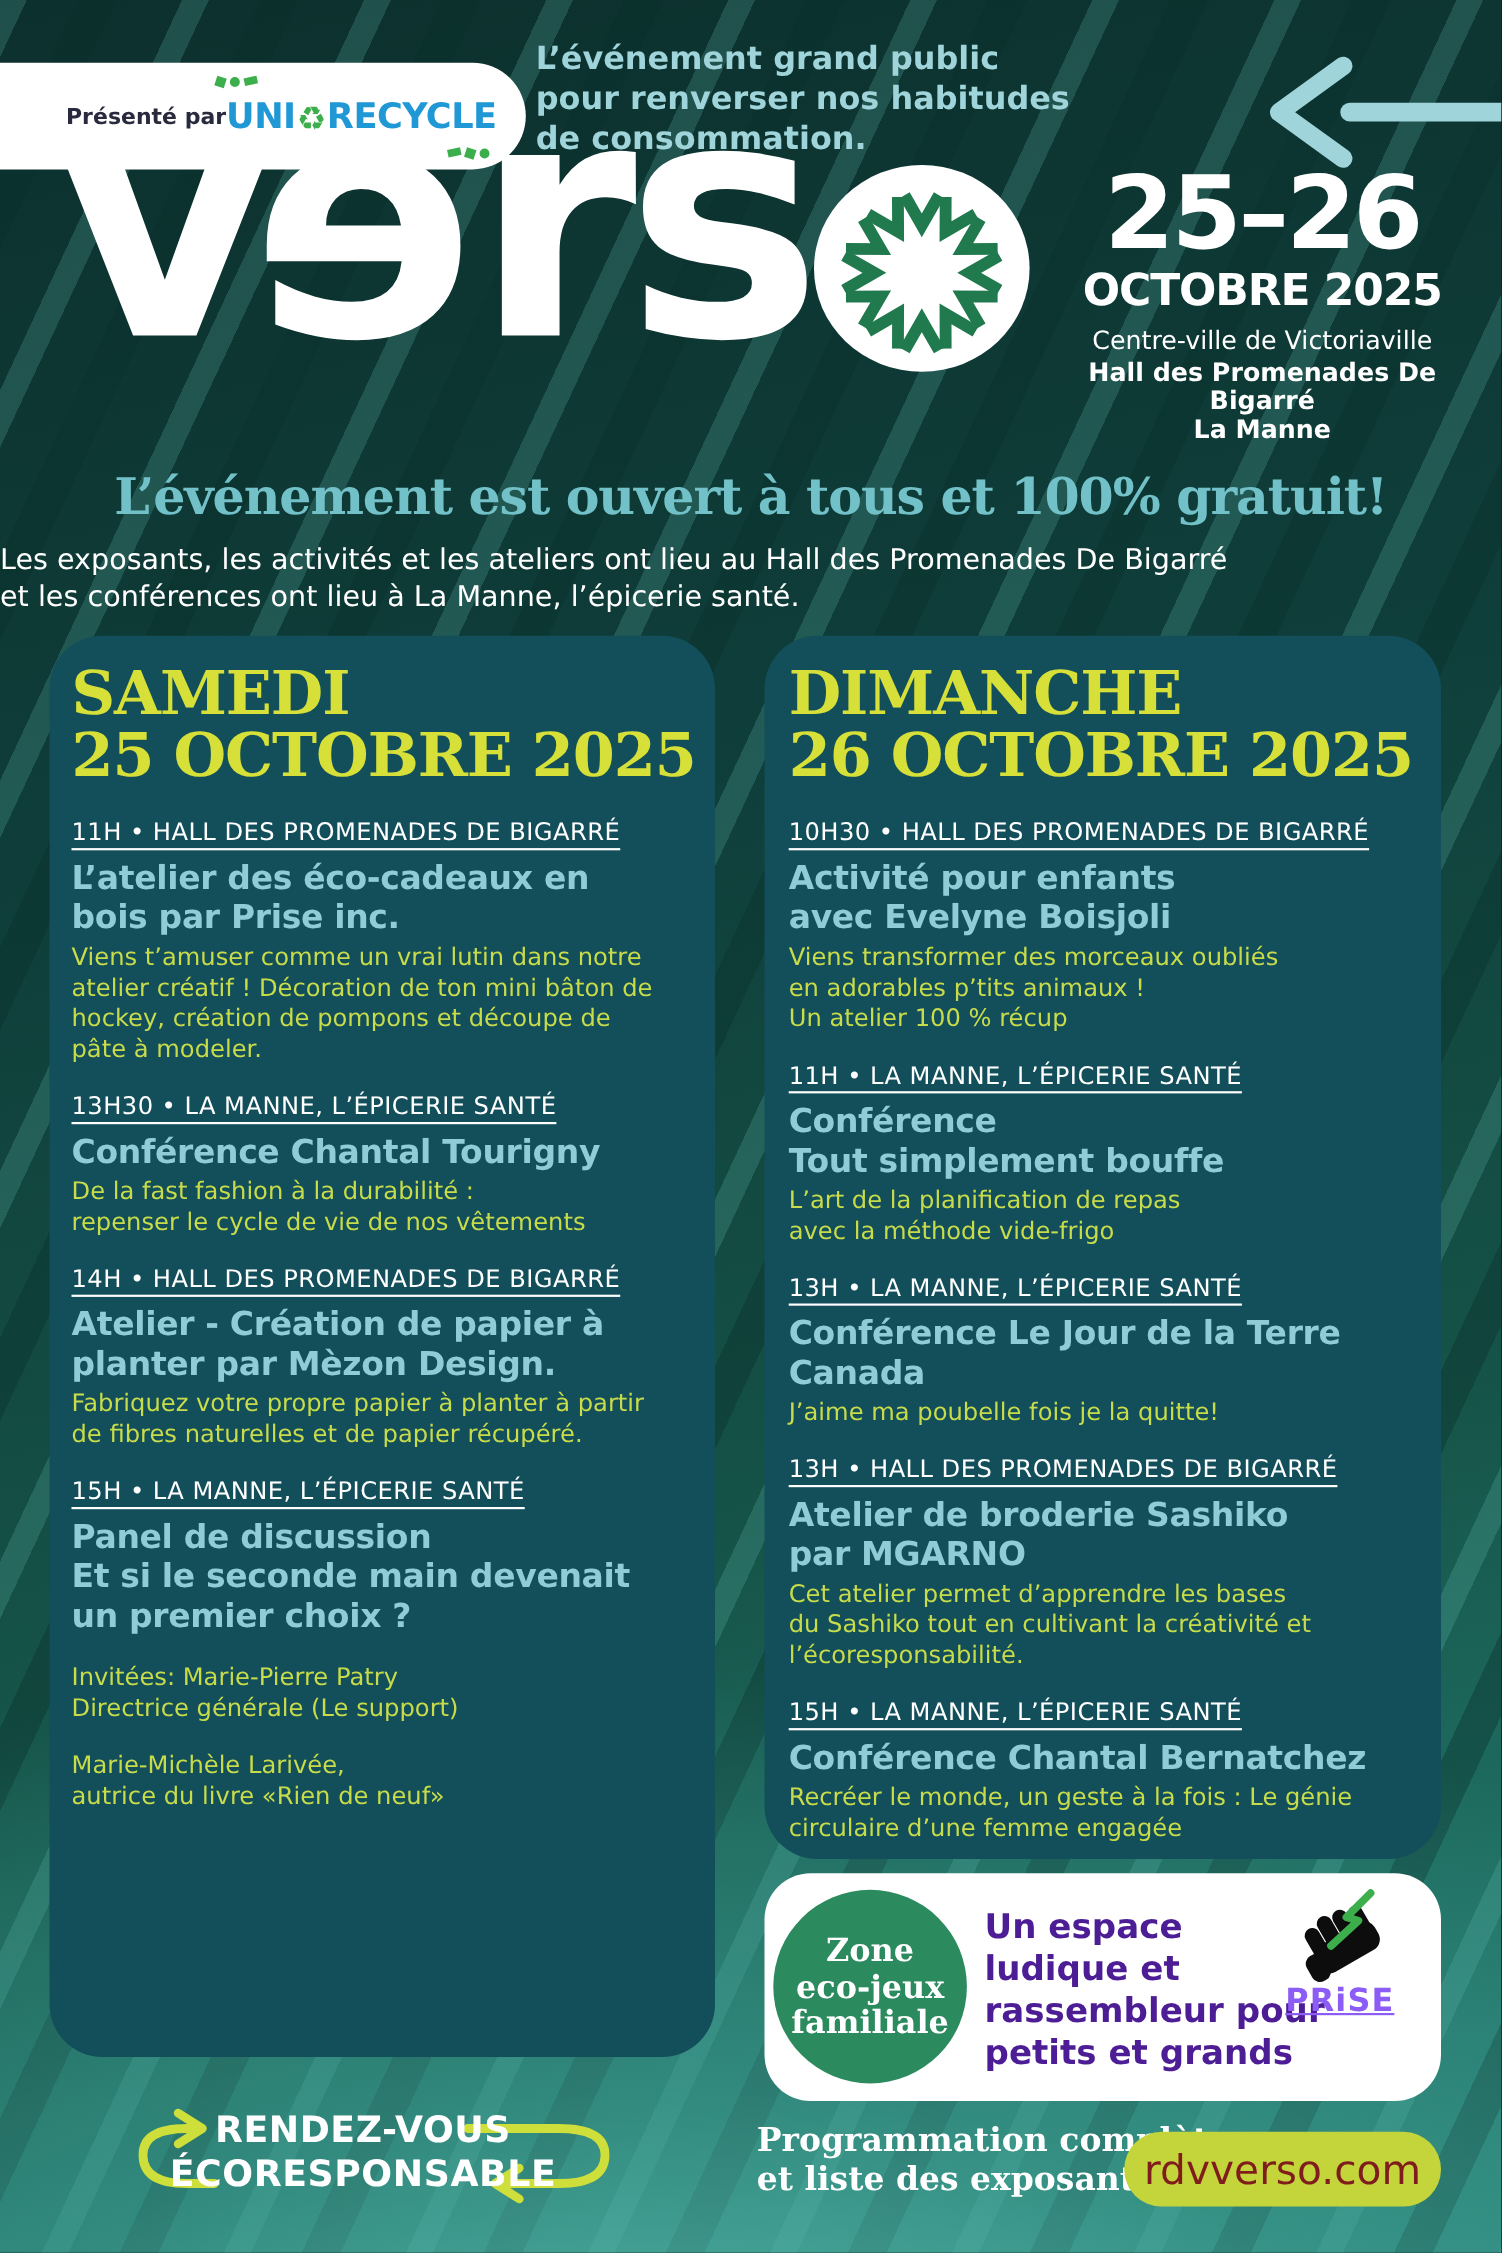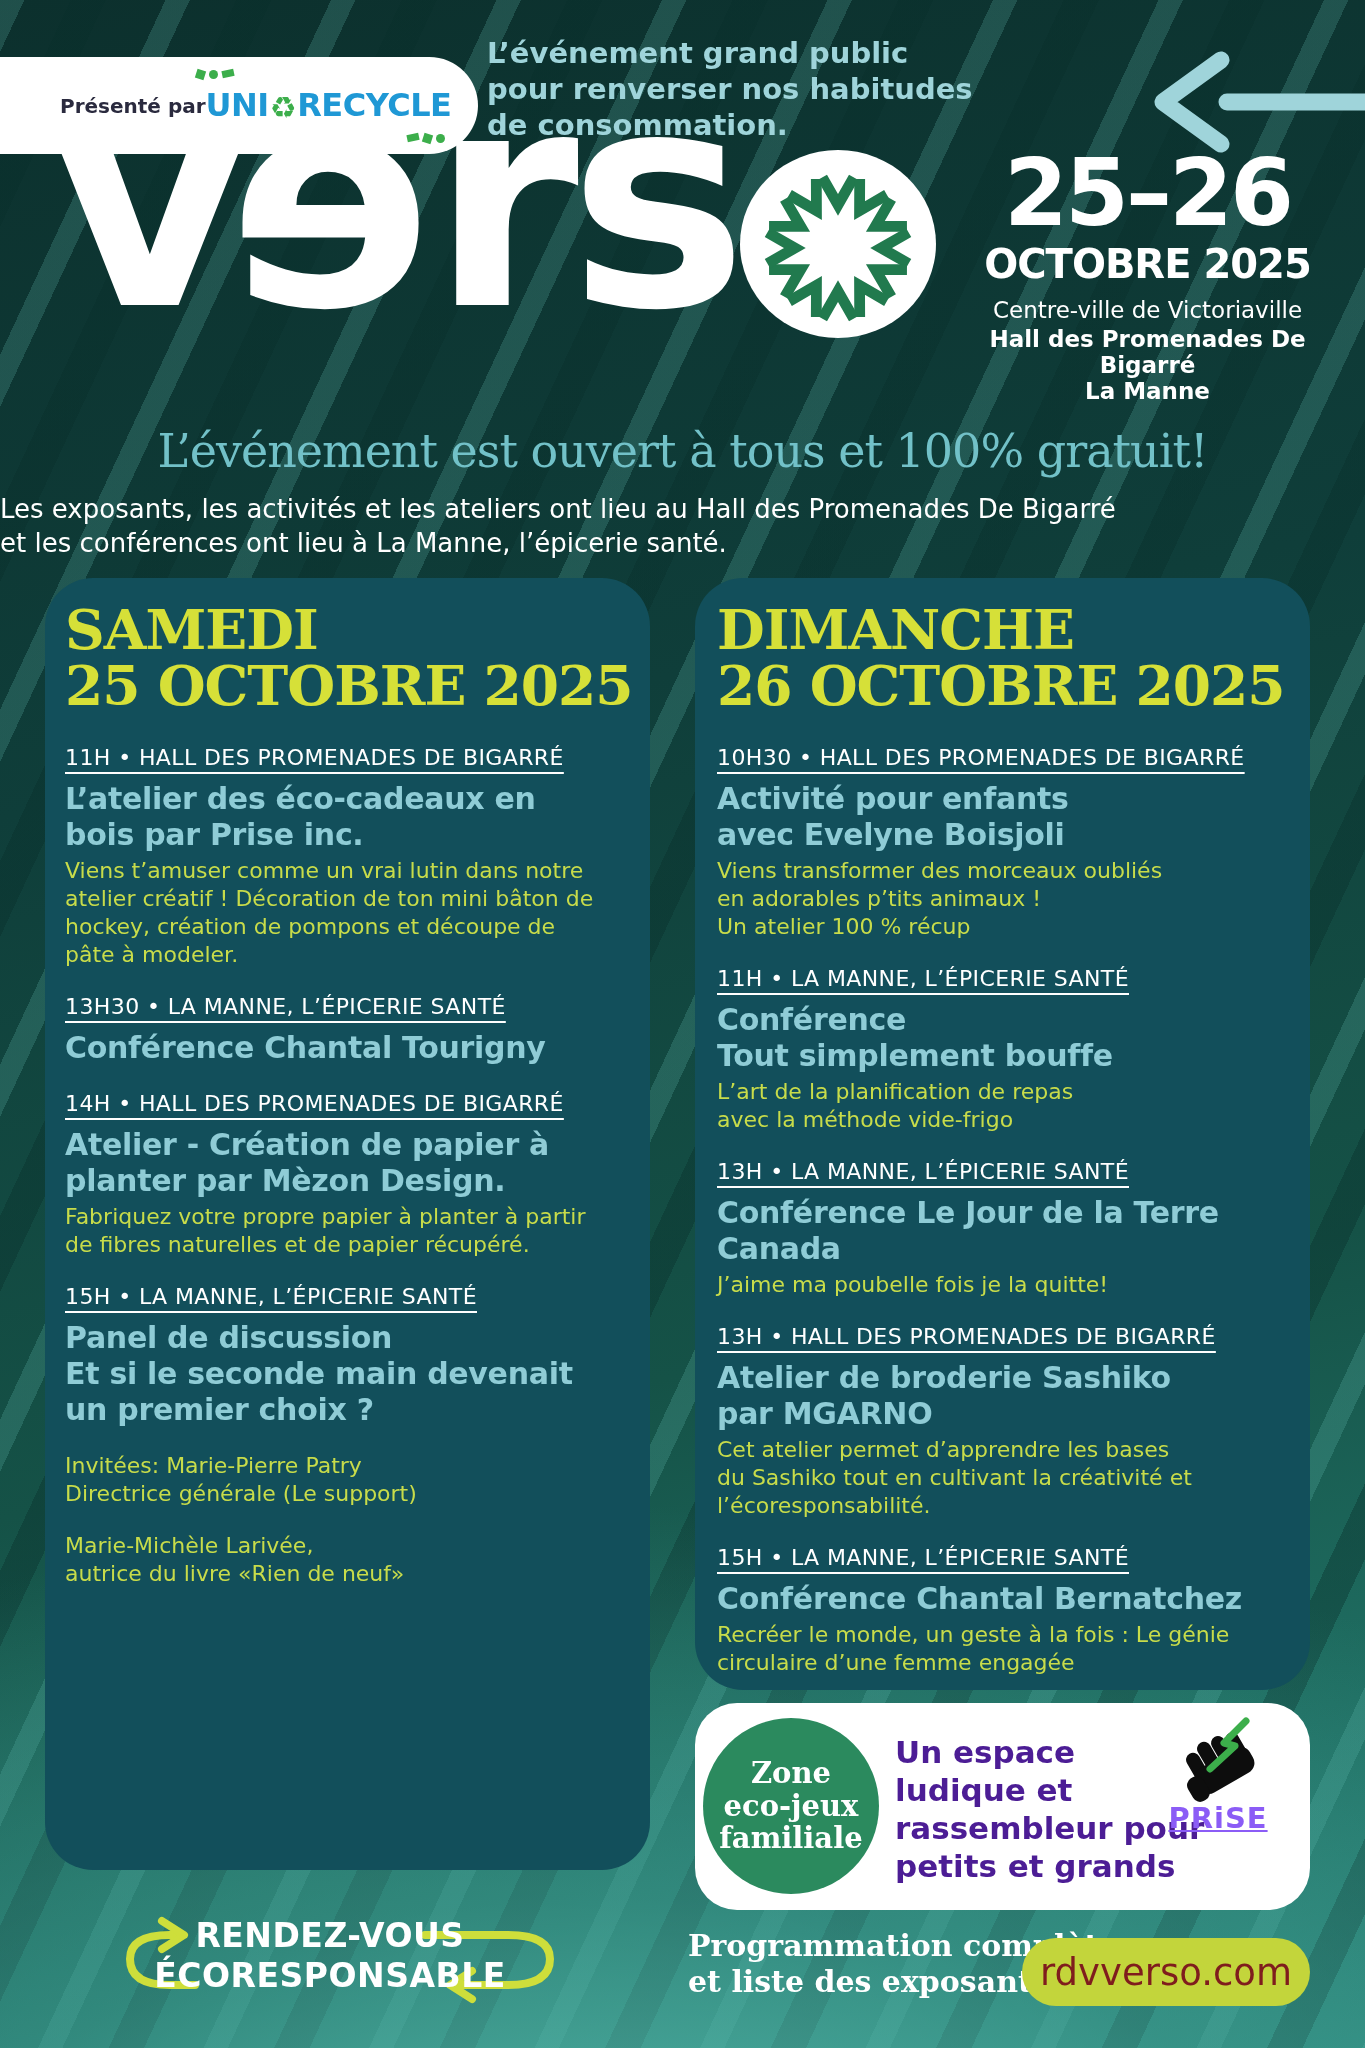--- a/index.html
+++ b/index.html
@@ -49,21 +49,21 @@
   .date-block { position:absolute; left:945px; top:150px; width:405px; text-align:center; color:#ffffff; }
   .big-dates { font-size:92px; font-weight:bold; letter-spacing:-3px; line-height:0.95; }
   .month { font-size:40px; font-weight:bold; letter-spacing:-1px; margin-top:4px; }
   .loc1 { font-size:23px; margin-top:10px; }
   .loc2 { font-size:23px; font-weight:bold; margin-top:3px; }
   .loc3 { font-size:23px; font-weight:bold; }
 
   
   .headline {
     position:absolute; left:0; top:424px; width:1365px; text-align:center;
-    font-family:"DejaVu Serif", serif; font-weight:normal; font-size:46px; color:#72c1c8; letter-spacing:-1px;
+    font-family:"DejaVu Serif", serif; font-weight:bold; font-size:46px; color:#72c1c8; letter-spacing:-1px;
   }
   .intro {
     position:absolute; left:0; top:492px; width:1365px; text-align:left;
     font-size:26px; color:#ffffff; line-height:1.32;
   }
 
   
   .card { position:absolute; top:578px; background:#124f5b; border-radius:48px; box-sizing:border-box; }
   .card-left  { left:45px;  width:605px; height:1292px; padding:24px 16px 0 20px; }
   .card-right { left:695px; width:615px; height:1112px; padding:24px 16px 0 22px; }
@@ -177,20 +177,22 @@
       <div class="etitle pre">L’atelier des éco-cadeaux en
 bois par Prise inc.</div>
       <div class="edesc pre">Viens t’amuser comme un vrai lutin dans notre
 atelier créatif ! Décoration de ton mini bâton de
 hockey, création de pompons et découpe de
 pâte à modeler.</div>
     </div>
     <div class="entry">
       <div class="time">13H30 • LA MANNE, L’ÉPICERIE SANTÉ</div>
       <div class="etitle pre">Conférence Chantal Tourigny</div>
+      <div class="edesc pre">De la fast fashion à la durabilité :
+repenser le cycle de vie de nos vêtements</div>
     </div>
     <div class="entry">
       <div class="time">14H • HALL DES PROMENADES DE BIGARRÉ</div>
       <div class="etitle pre">Atelier - Création de papier à
 planter par Mèzon Design.</div>
       <div class="edesc pre">Fabriquez votre propre papier à planter à partir
 de fibres naturelles et de papier récupéré.</div>
     </div>
     <div class="entry">
       <div class="time">15H • LA MANNE, L’ÉPICERIE SANTÉ</div>

